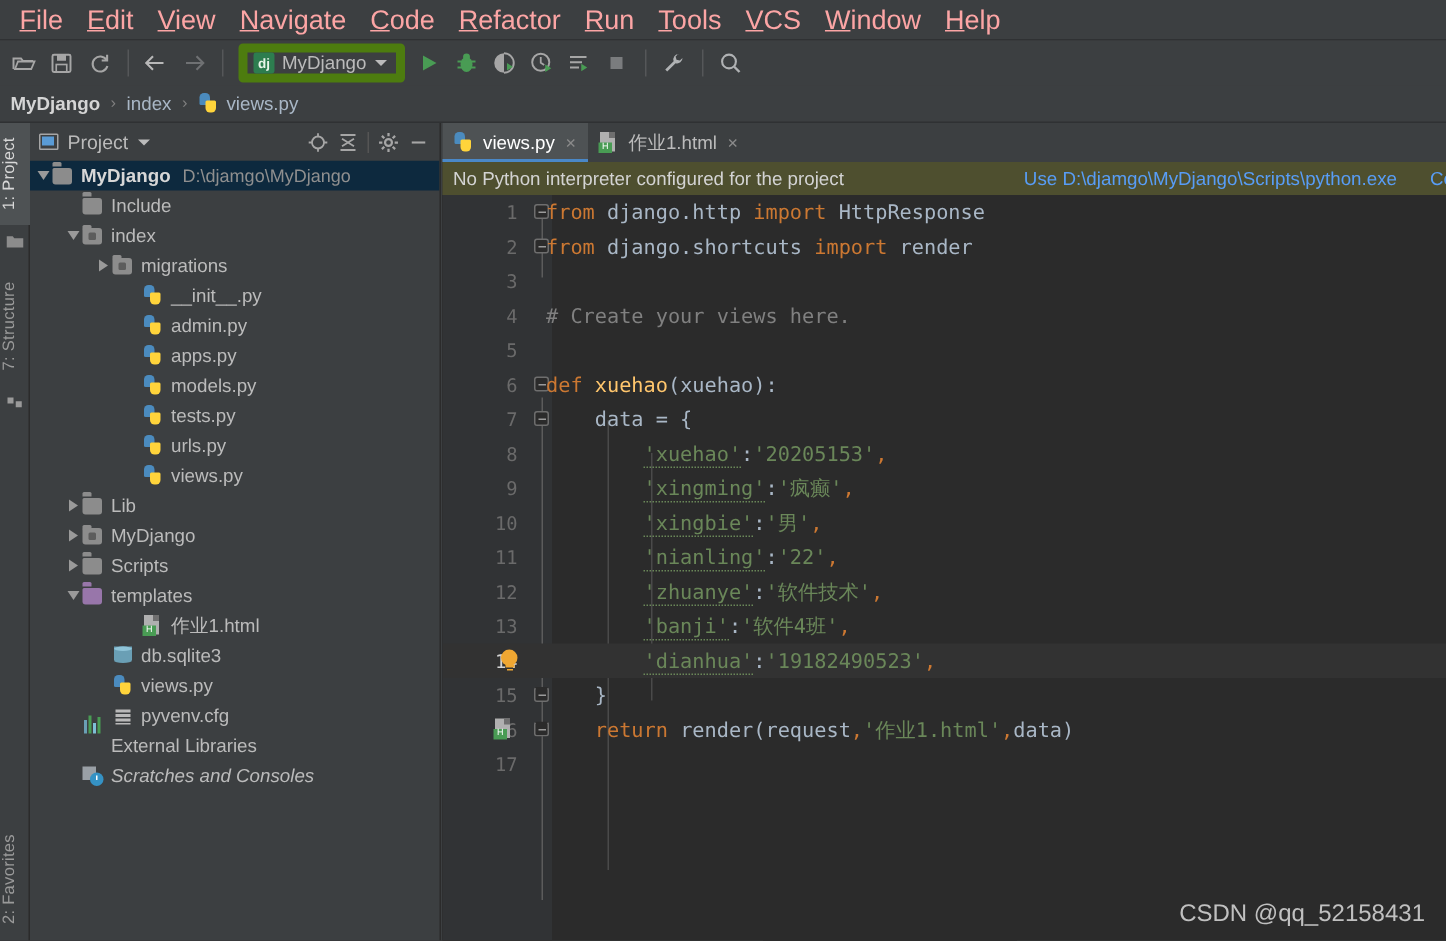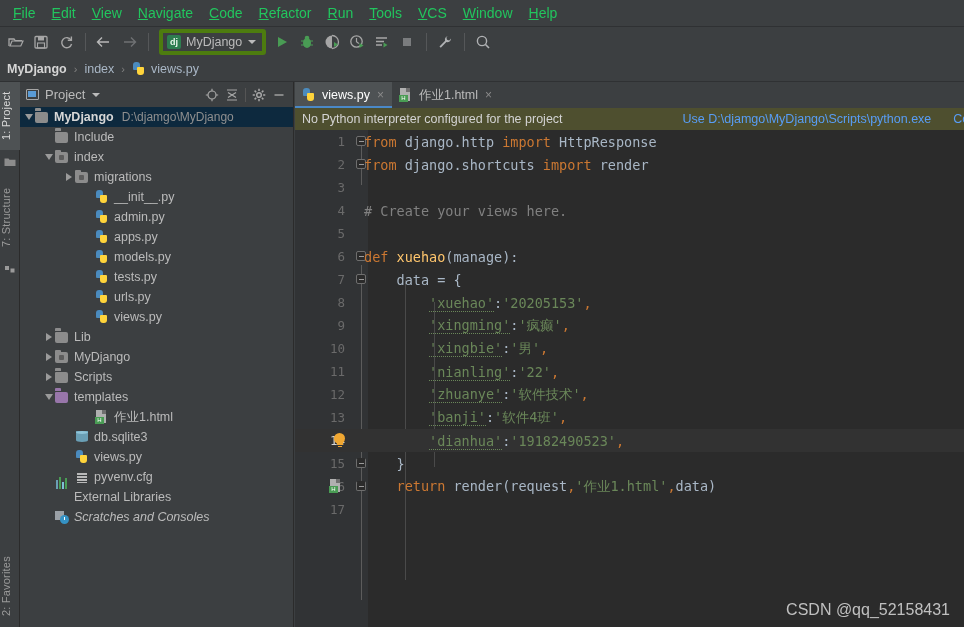--- a/index.html
+++ b/index.html
@@ -11,37 +11,37 @@
   }
   #app { position: relative; width: 964px; height: 627px; }
 
   
   .menubar {
     position: absolute; top: 0; left: 0; width: 964px; height: 27px;
     background: #3c3f41; display: flex; align-items: center;
     padding-left: 5px; border-bottom: 1px solid #2f3133;
   }
   .menu-item {
-    color: #22c55e; font-size: 14px; padding: 3px 8px; cursor: default;
+    color: #fca5a5; font-size: 18px; padding: 3px 8px; cursor: default;
     white-space: nowrap;
   }
   .menu-item .mn { text-decoration: underline; }
 
   
   .toolbar {
     position: absolute; top: 27px; left: 0; width: 964px; height: 30px;
     background: #3c3f41; display: flex; align-items: center; padding-left: 4px;
   }
   .tb-btn {
     width: 24px; height: 24px; display: flex; align-items: center;
     justify-content: center; color: #afb1b3; margin-right: 1px;
   }
   .tb-sep { width: 1px; height: 18px; background: #555759; margin: 0 6px; }
   .run-config {
-    height: 26px; border: 4px solid #4d7c0f; border-radius: 3px;
+    height: 26px; border: 6px solid #4d7c0f; border-radius: 3px;
     display: flex; align-items: center; padding: 0 6px 0 4px;
     margin: 0 4px; background: #3c3f41;
   }
   .run-config .rc-icon {
     width: 14px; height: 14px; background: #2d7d4f; border-radius: 2px;
     color: #e8f5e9; font-size: 9px; display:flex; align-items:center;
     justify-content:center; margin-right: 5px; font-weight: bold;
   }
   .run-config .rc-label { color: #bbbbbb; font-size: 12.5px; margin-right: 6px; }
   .caret-dn {
@@ -623,21 +623,21 @@
             <span class="gut-n">4</span>
             <span class="ctext"><span class="cmt"># Create your views here.</span></span>
           </div>
           <div class="crow">
             <span class="gut-n">5</span>
             <span class="ctext"></span>
           </div>
           <div class="crow">
             <span class="gut-n">6</span>
             <span class="fold" style="top: 6px;"></span>
-            <span class="ctext"><span class="kw">def</span><span class="pun"> </span><span class="fn">xuehao</span><span class="pun">(manage):</span></span>
+            <span class="ctext"><span class="kw">def</span><span class="pun"> </span><span class="fn">xuehao</span><span class="pun">(xuehao):</span></span>
           </div>
           <div class="crow">
             <span class="gut-n">7</span>
             <span class="fold" style="top: 6px;"></span>
             <span class="ctext"><span class="pun">    data = {</span></span>
           </div>
           <div class="crow">
             <span class="gut-n">8</span>
             <span class="ctext"><span class="pun">        </span><span class="str squig">'xuehao'</span><span class="pun">:</span><span class="str">'20205153'</span><span class="kw">,</span></span>
           </div>

